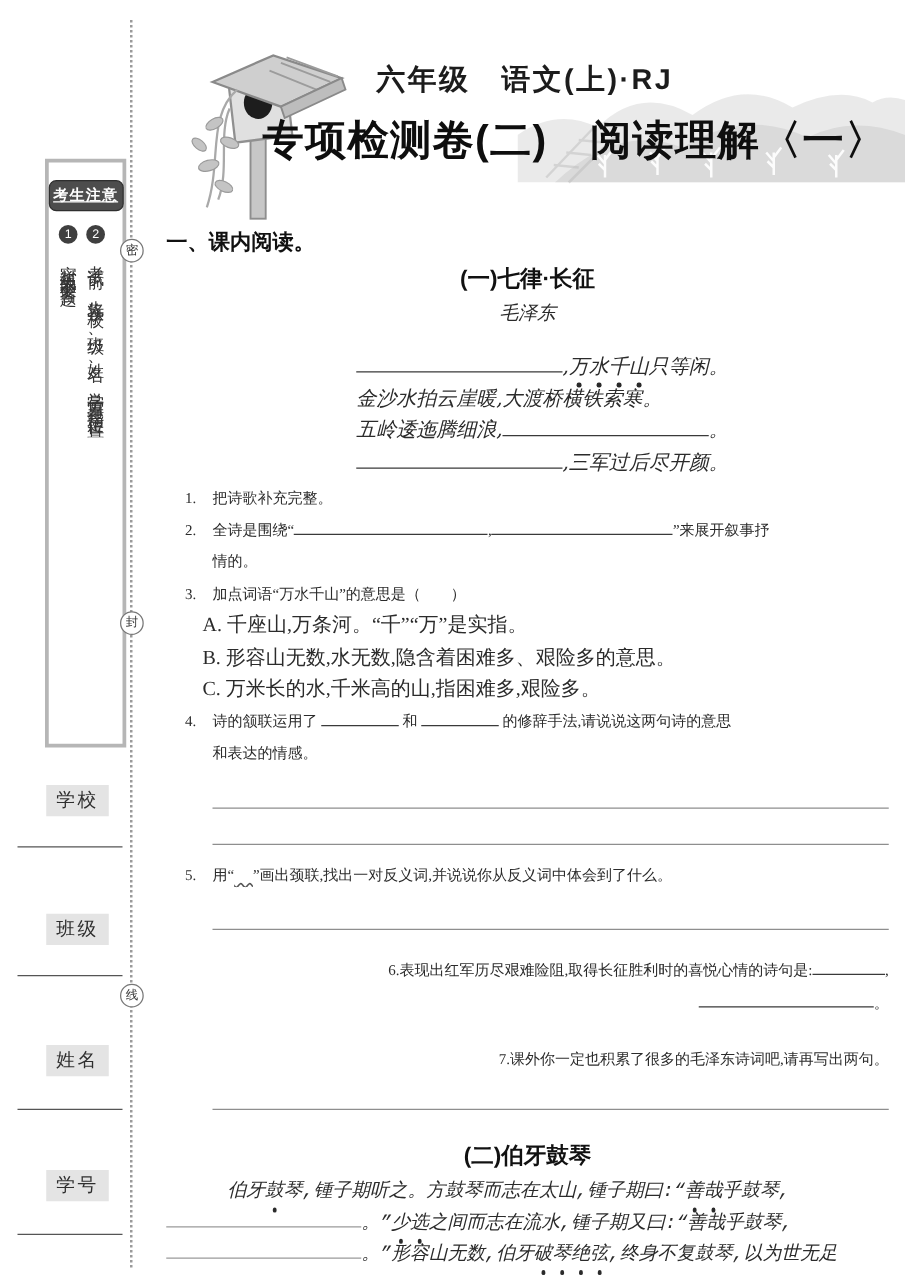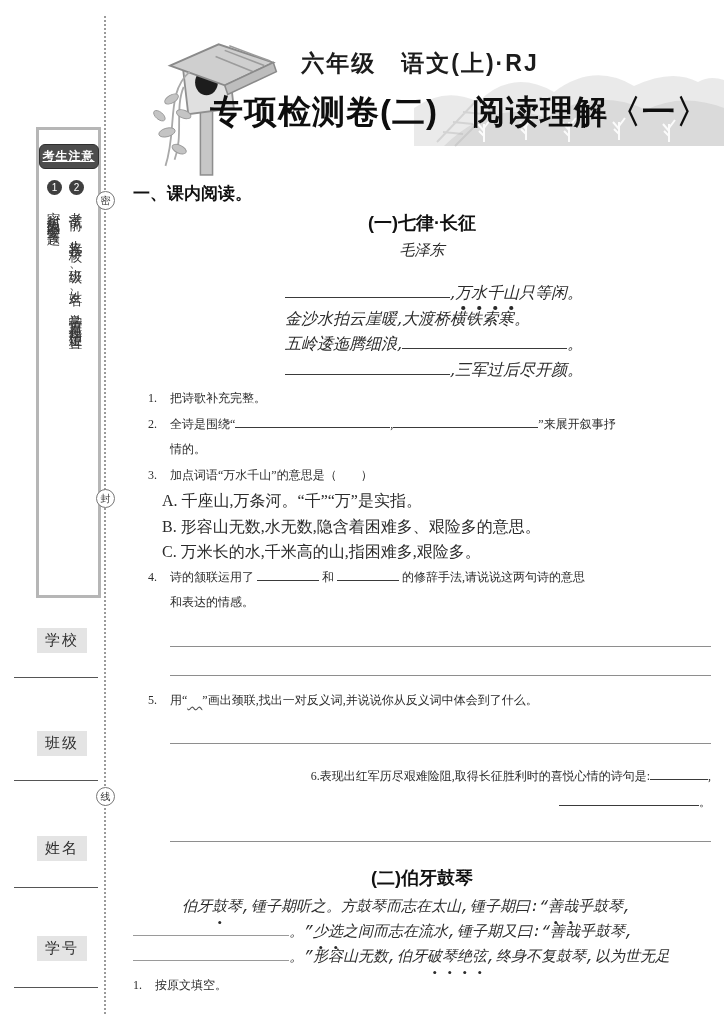--- a/index.html
+++ b/index.html
@@ -165,20 +165,23 @@
       <div class="q mt12">
         <span class="qnum">5.</span><span><span>用“</span><span class="wavy">&nbsp;&nbsp;&nbsp;&nbsp;&nbsp;</span><span>”画出颈联,找出一对反义词,并说说你从反义词中体会到了什么。</span></span>
       </div>
       <div class="ans-line h30"></div>
 
       <div class="q mt4">
         <span class="qnum">6.</span><span><span>表现出红军历尽艰难险阻,取得长征胜利时的喜悦心情的诗句是:</span><span class="blank" style="width: 58px;"></span><span>,</span></span>
         <div class="qwrap"><span class="blank" style="width: 140px;"></span><span>。</span></div>
       </div>
 
+      <div class="q mt4">
+        <span class="qnum">7.</span><span>课外你一定也积累了很多的毛泽东诗词吧,请再写出两句。</span>
+      </div>
       <div class="ans-line h26"></div>
     </div>
 
     <div class="part-title part2-title">(二)伯牙鼓琴</div>
     <div class="kpass">
       <div class="kline ind"><span>伯牙</span><span class="emch">鼓</span><span>琴,锺子期听之。方鼓琴而志在太山,锺子期曰:“</span><span class="emch">善</span><span class="emch">哉</span><span>乎鼓琴,</span></div>
       <div class="kline"><span class="blank" style="width: 156px;"></span><span>。”</span><span class="emch">少</span><span class="emch">选</span><span>之间而志在流水,锺子期又曰:“善哉乎鼓琴,</span></div>
       <div class="kline"><span class="blank" style="width: 156px;"></span><span>。”形容山无数,伯牙</span><span class="emch">破</span><span class="emch">琴</span><span class="emch">绝</span><span class="emch">弦</span><span>,终身不复鼓琴,以为世无足</span></div>
     </div>
     <div class="q p2q" style="margin-left:0;">

